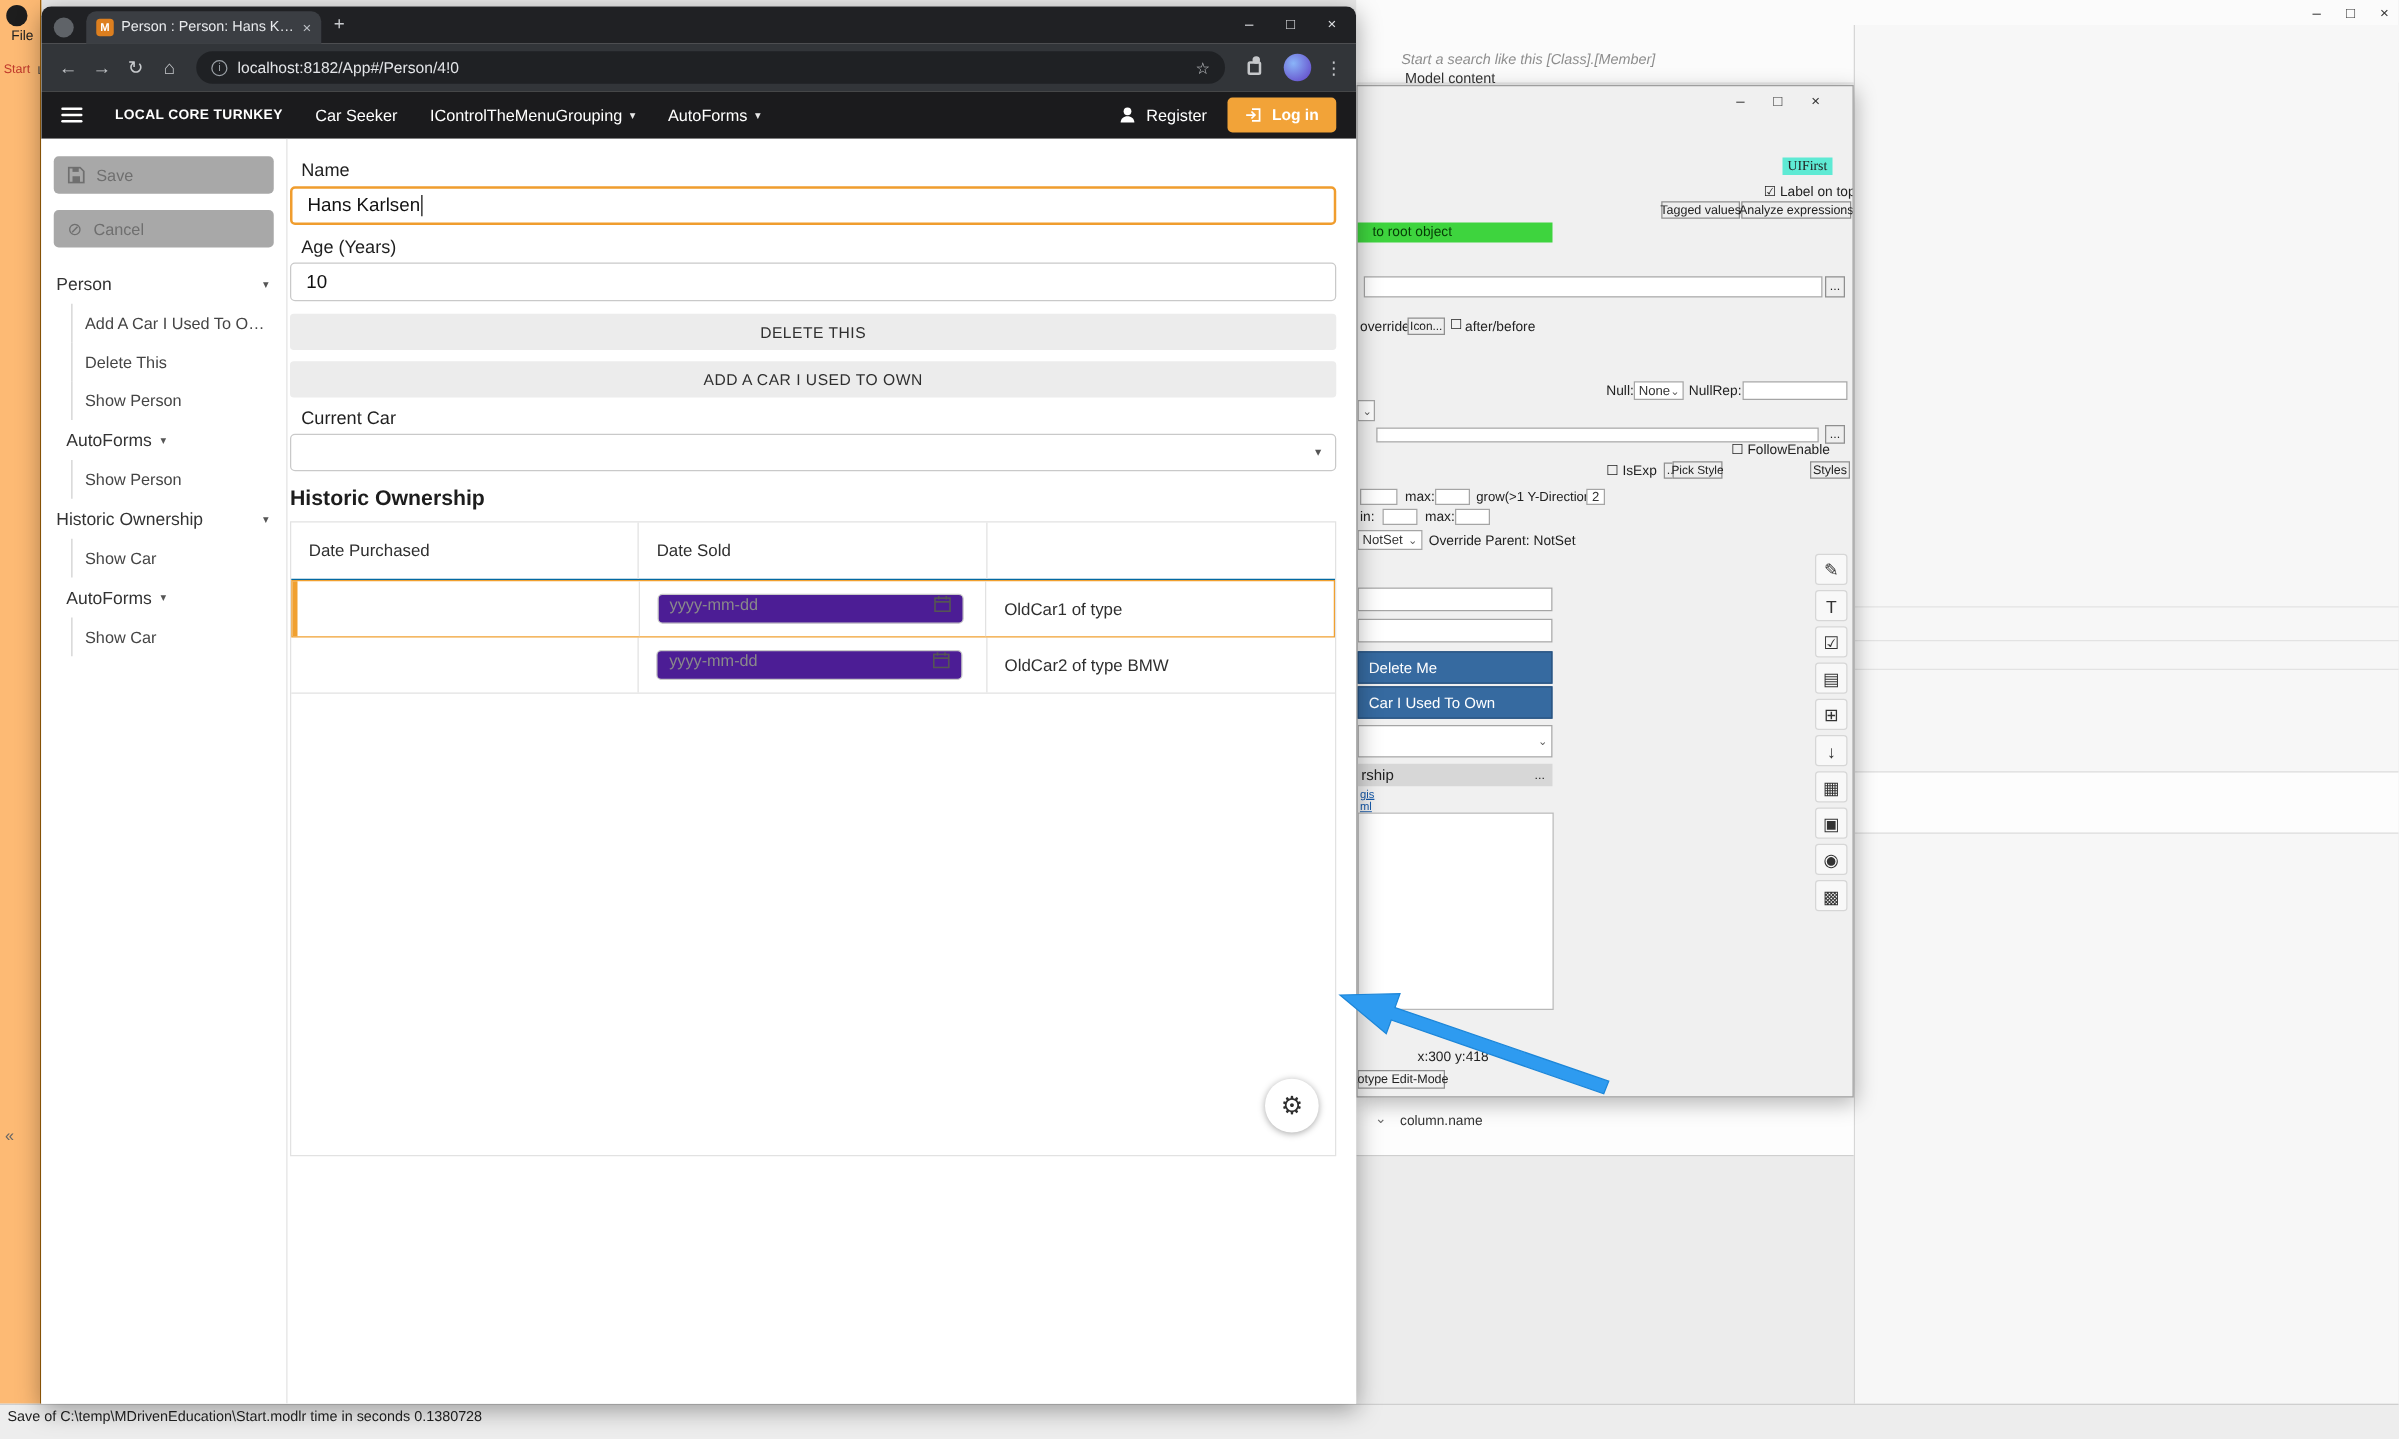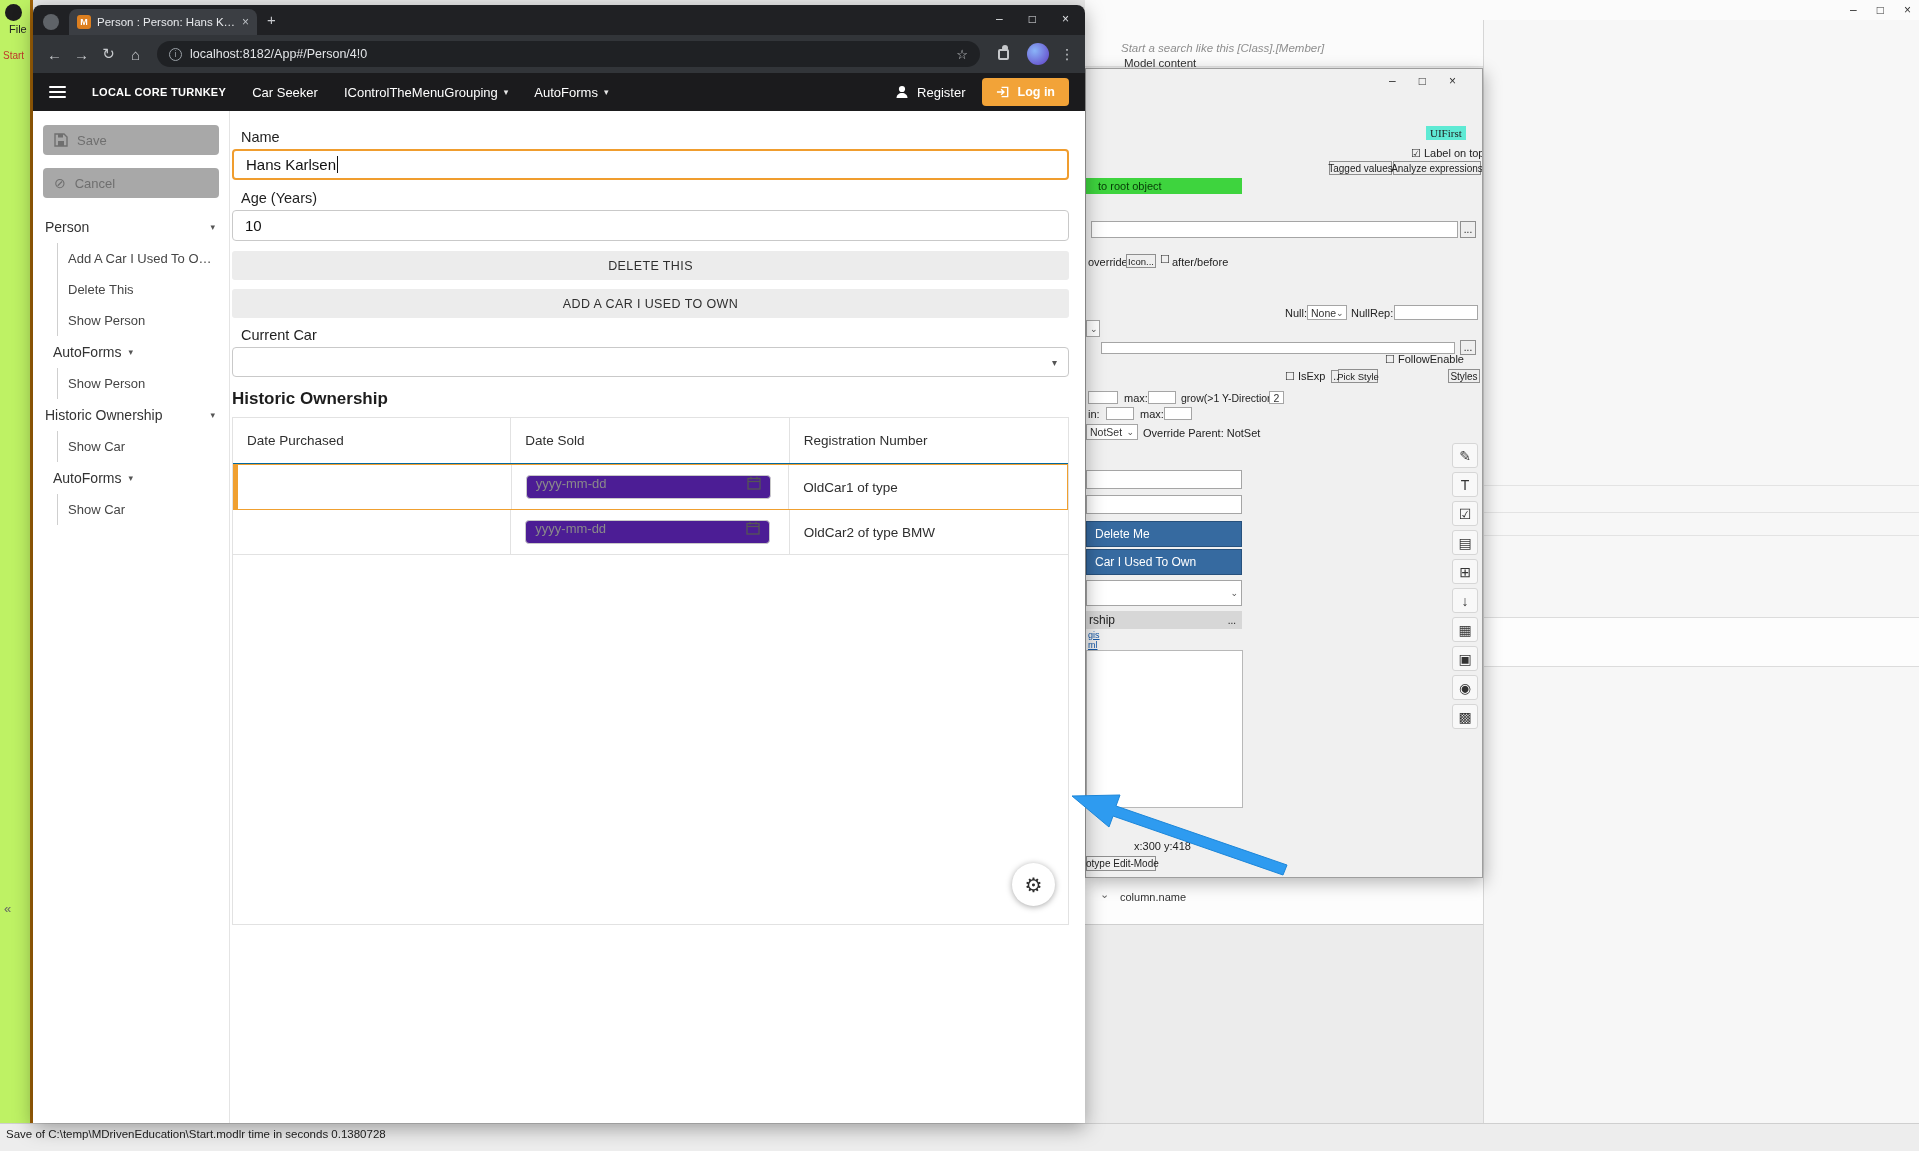--- a/index.html
+++ b/index.html
@@ -7,21 +7,21 @@
   body {
     font-family:"Liberation Sans", sans-serif;
     background:#e8e8e8;
     position:relative;
     overflow:hidden;
     color:#222;
   }
 
   
   .left-sliver { position:absolute; left:0; top:0; width:33px; height:1123px;
-    background:#bef264; border-right:3px solid #a16207; z-index:6; overflow:hidden; }
+    background:#fdba74; border-right:1px solid #a16207; z-index:6; overflow:hidden; }
   .app-dot { position:absolute; left:5px; top:4px; width:17px; height:17px;
     background:#1d1d1d; border-radius:50%; }
   .lw-file { position:absolute; left:9px; top:23px; font-size:11px; color:#222; }
   .lw-start { position:absolute; left:3px; top:50px; font-size:10px; color:#c0392b; white-space:nowrap; }
   .lw-lic { position:absolute; left:1px; top:51px; font-size:9px; color:#444; white-space:nowrap;margin-left:29px; }
   .lw-collapse { position:absolute; left:4px; top:901px; font-size:13px; color:#666; }
 
   
   .right-base { position:absolute; left:1085px; top:0; right:0; bottom:28px; background:#ececec; z-index:1; }
   .top-strip { position:absolute; left:1085px; top:0; right:0; height:67px;
@@ -434,21 +434,20 @@
       <div class="selectbox">
         <span class="nav-caret" style="color:#555;font-size:10px;">▾</span>
       </div>
 
       <div class="h2">Historic Ownership</div>
 
       <div class="gridtable">
         <div class="trow thead">
           <div class="th cbr">Date Purchased</div>
           <div class="th cbr">Date Sold</div>
-          <div class="th">Registration Number</div>
         </div>
 
         <div class="trow row-sel">
           <div class="td cbr"></div>
           <div class="td cbr">
             <div class="datebox">
               <span>yyyy-mm-dd</span>
               <svg width="14" height="14" viewBox="0 0 14 14">
                 <rect x="1" y="2.5" width="12" height="10.5" fill="none" stroke="#555" stroke-width="1.3"></rect>
                 <line x1="1" y1="5.5" x2="13" y2="5.5" stroke="#555" stroke-width="1.3"></line>

